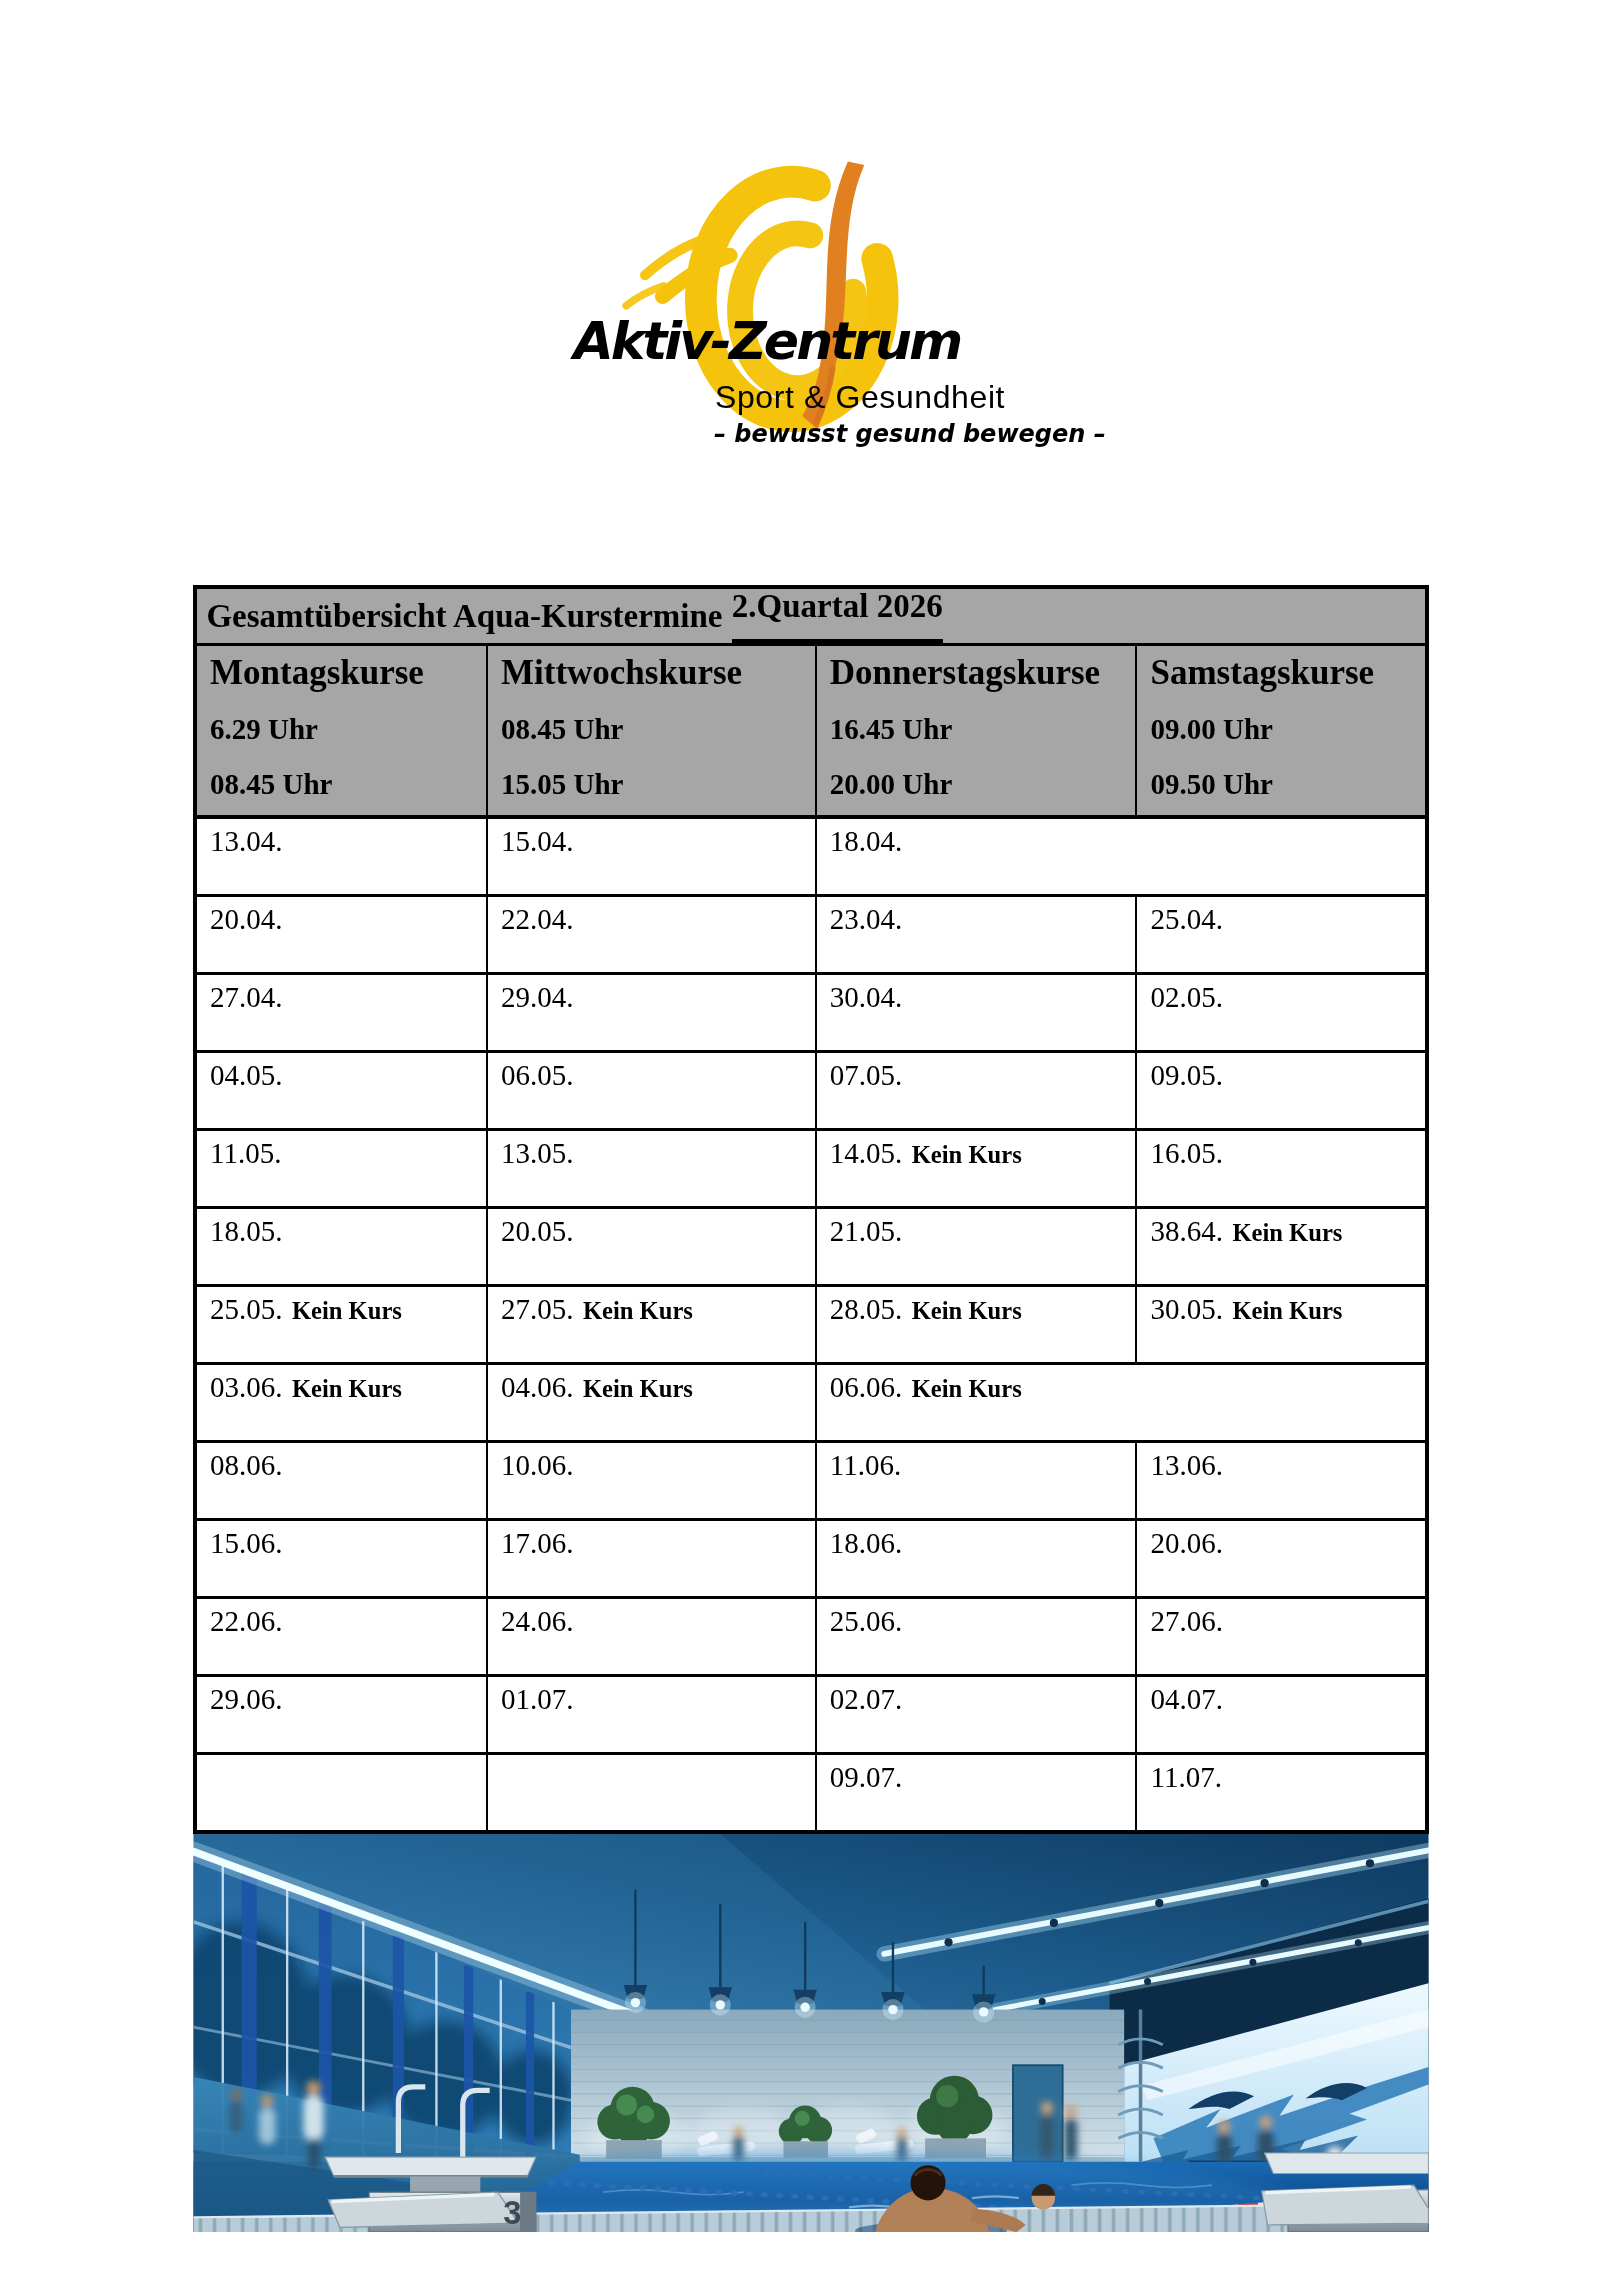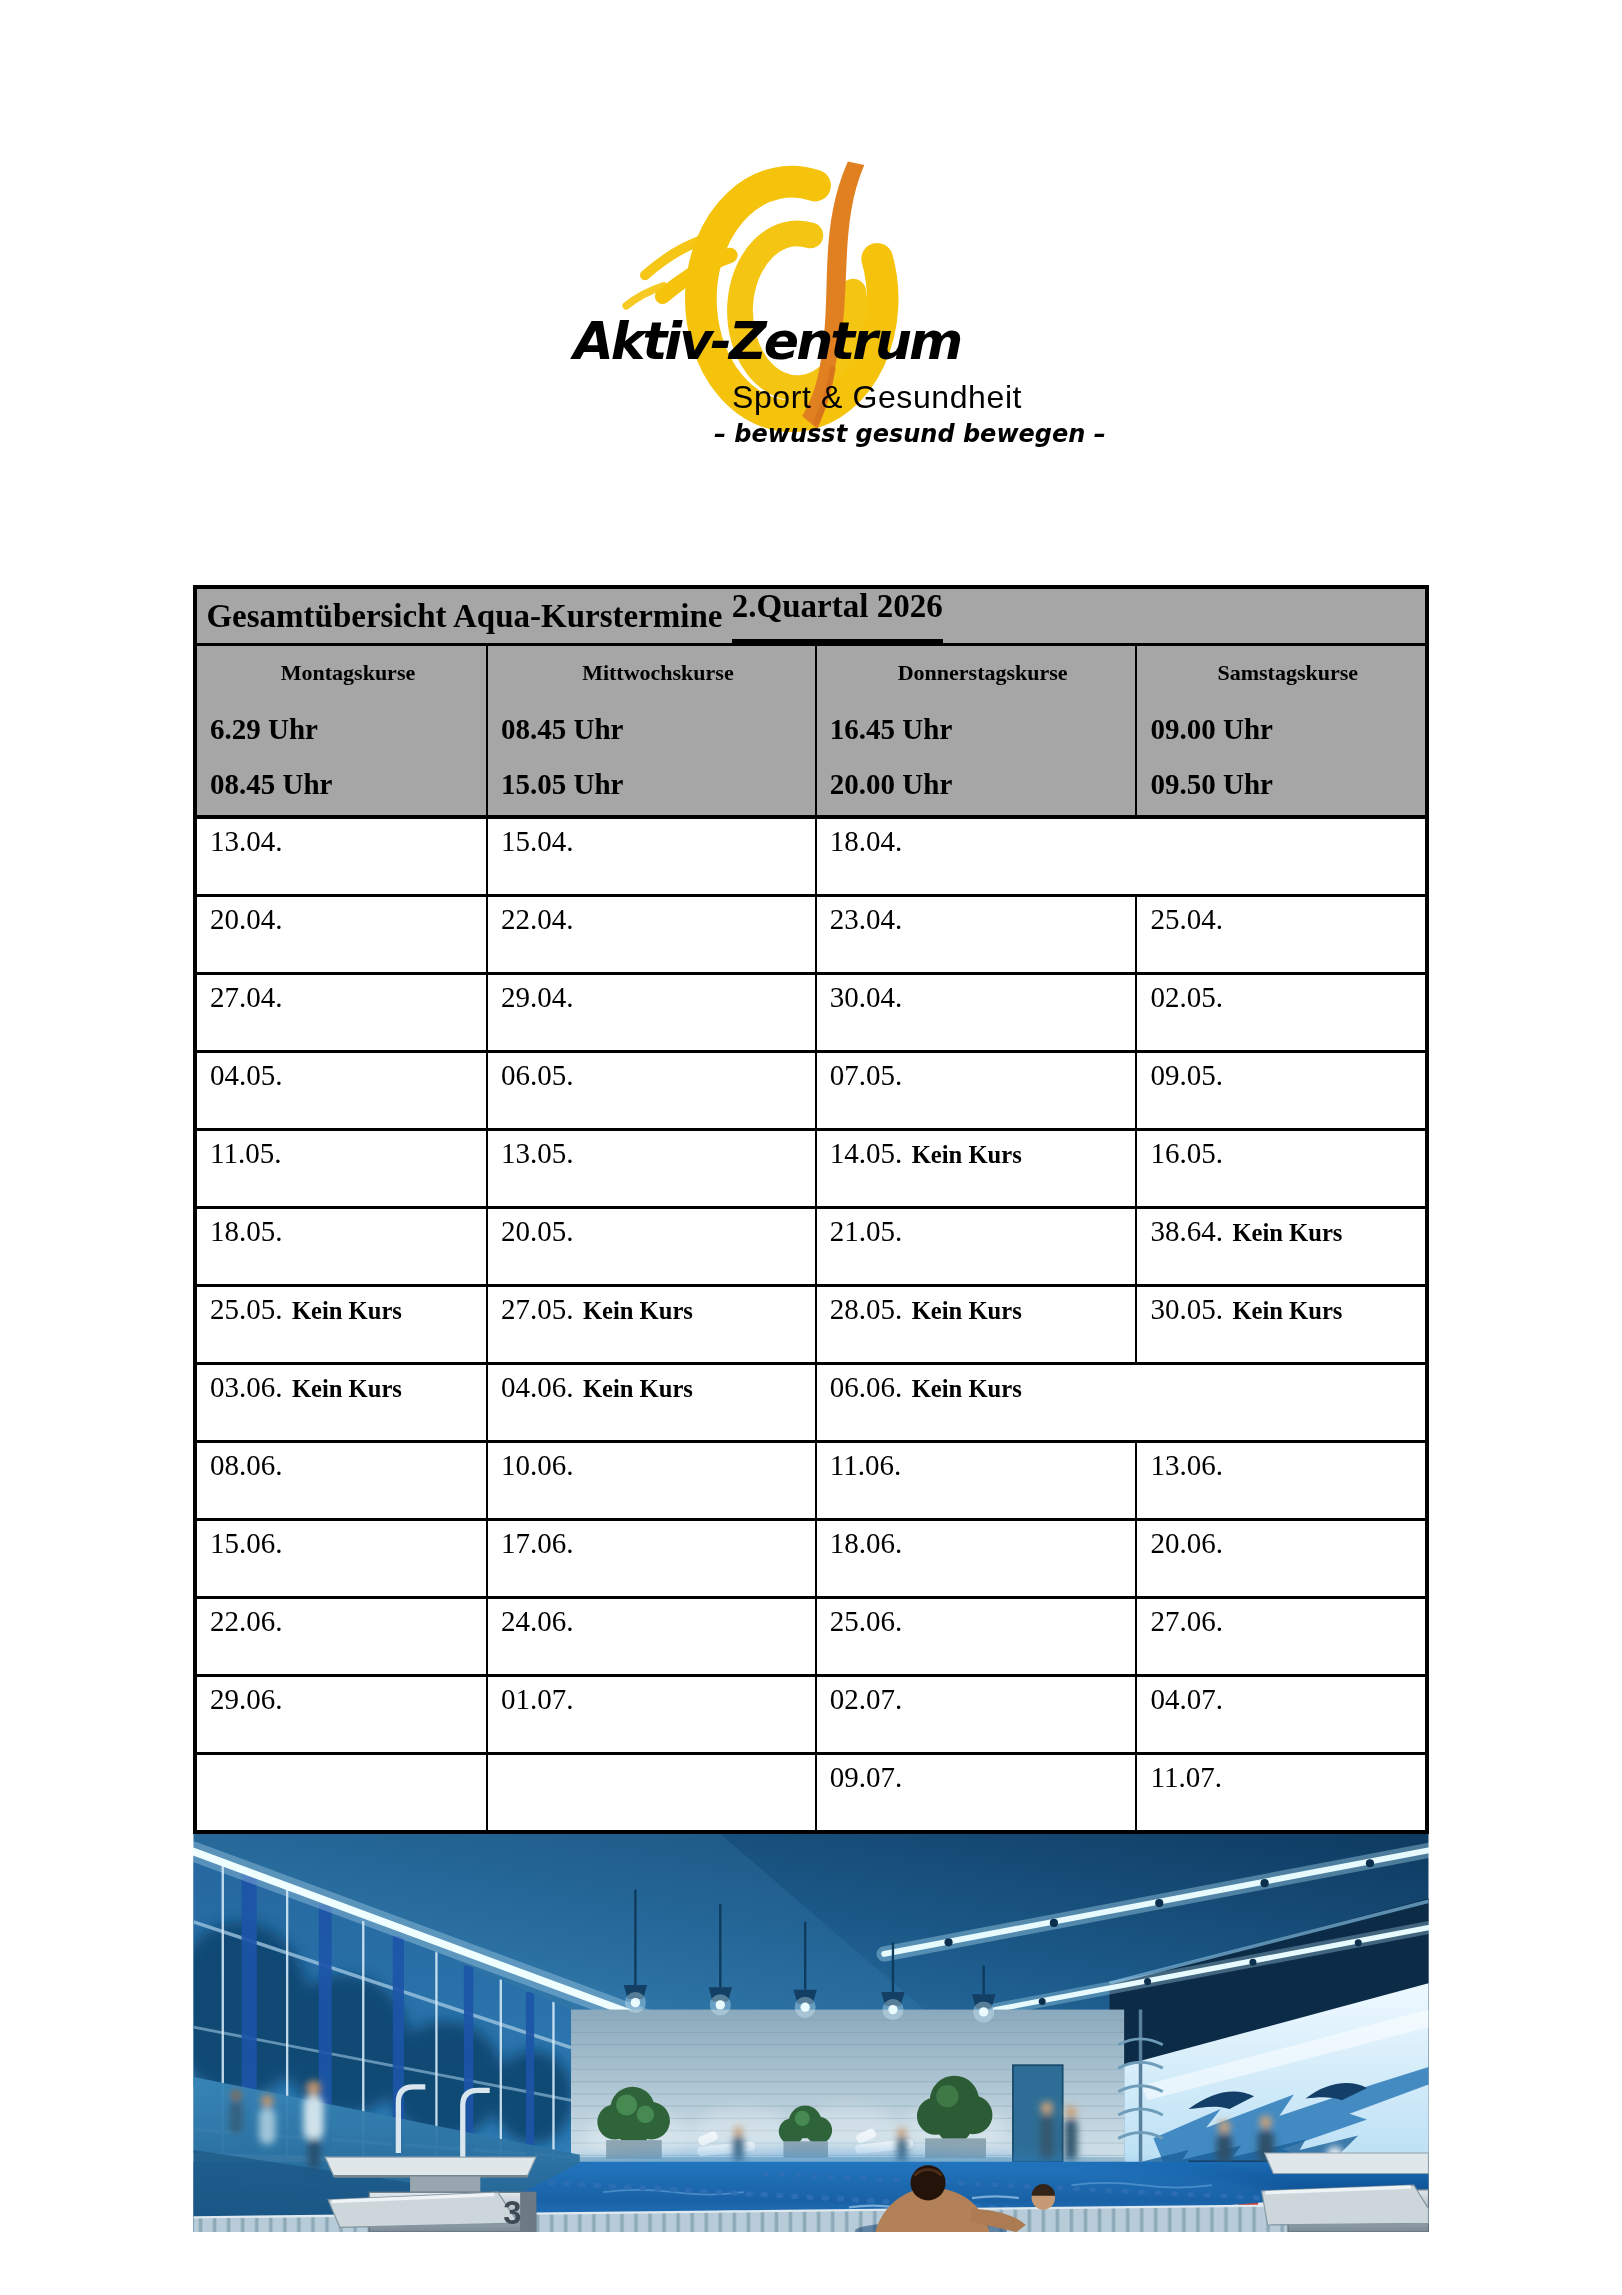--- a/index.html
+++ b/index.html
@@ -4,36 +4,36 @@
 <style>
   html,body{margin:0;padding:0;background:#ffffff;}
   .page{position:relative;width:1623px;height:2295px;background:#ffffff;overflow:hidden;
         font-family:"Liberation Serif",serif;color:#000;}
 
   
   .logo{position:absolute;left:557px;top:152px;width:475px;height:311px;}
   .logo svg{position:absolute;left:0;top:0;}
   .brand{position:absolute;left:16.4px;top:159px;font-family:"DejaVu Sans",sans-serif;
          font-weight:bold;font-style:oblique;font-size:52px;letter-spacing:-2.9px;white-space:nowrap;}
-  .logo-sub{position:absolute;left:175px;top:227px;font-family:"Liberation Sans",sans-serif;
+  .logo-sub{position:absolute;left:158px;top:227px;font-family:"Liberation Sans",sans-serif;
             font-size:32px;letter-spacing:0.6px;white-space:nowrap;}
   .logo-tag{position:absolute;left:157px;top:268px;font-family:"DejaVu Sans",sans-serif;
             font-weight:bold;font-style:italic;font-size:24px;white-space:nowrap;}
 
   
   .sheet{position:absolute;left:193px;top:549px;width:1236px;margin-top:36px;}
   .tbl{border:4.1px solid #000;background:#fff;box-sizing:border-box;}
   .title-row{height:54px;background:#a6a6a6;border-bottom:3.5px solid #000;display:flex;
              align-items:center;padding-left:9.4px;font-size:33px;font-weight:bold;white-space:nowrap;}
   .title-u{border-bottom:5.3px solid #000;margin-left:9.4px;padding-bottom:14px;}
   .header-row{display:grid;grid-template-columns:500fr 565fr 551fr 494fr;background:#a6a6a6;
               border-bottom:4.1px solid #000;}
   .hcell{padding:9.4px 0 0 13px;border-right:2.3px solid #000;height:169px;box-sizing:border-box;}
   .hcell:last-child{border-right:none;}
-  .hlabel{font-size:22px;font-weight:bold;line-height:36px;white-space:nowrap;text-align:center;}
+  .hlabel{font-size:35px;font-weight:bold;line-height:36px;white-space:nowrap;}
   .htime{font-size:29px;font-weight:bold;line-height:33px;margin-top:22px;white-space:nowrap;}
   .data-row{display:grid;grid-template-columns:500fr 565fr 551fr 494fr;height:75px;background:#fff;}
   .data-row + .data-row{border-top:3.5px solid #000;}
   .dcell{padding:5.9px 0 0 13px;border-right:2.3px solid #000;box-sizing:border-box;
          font-size:29px;white-space:nowrap;}
   .dcell:last-child{border-right:none;}
   .note{font-weight:bold;font-size:24.6px;margin-left:9.4px;}
   .photo-svg{display:block;}
 </style>
 </head>

